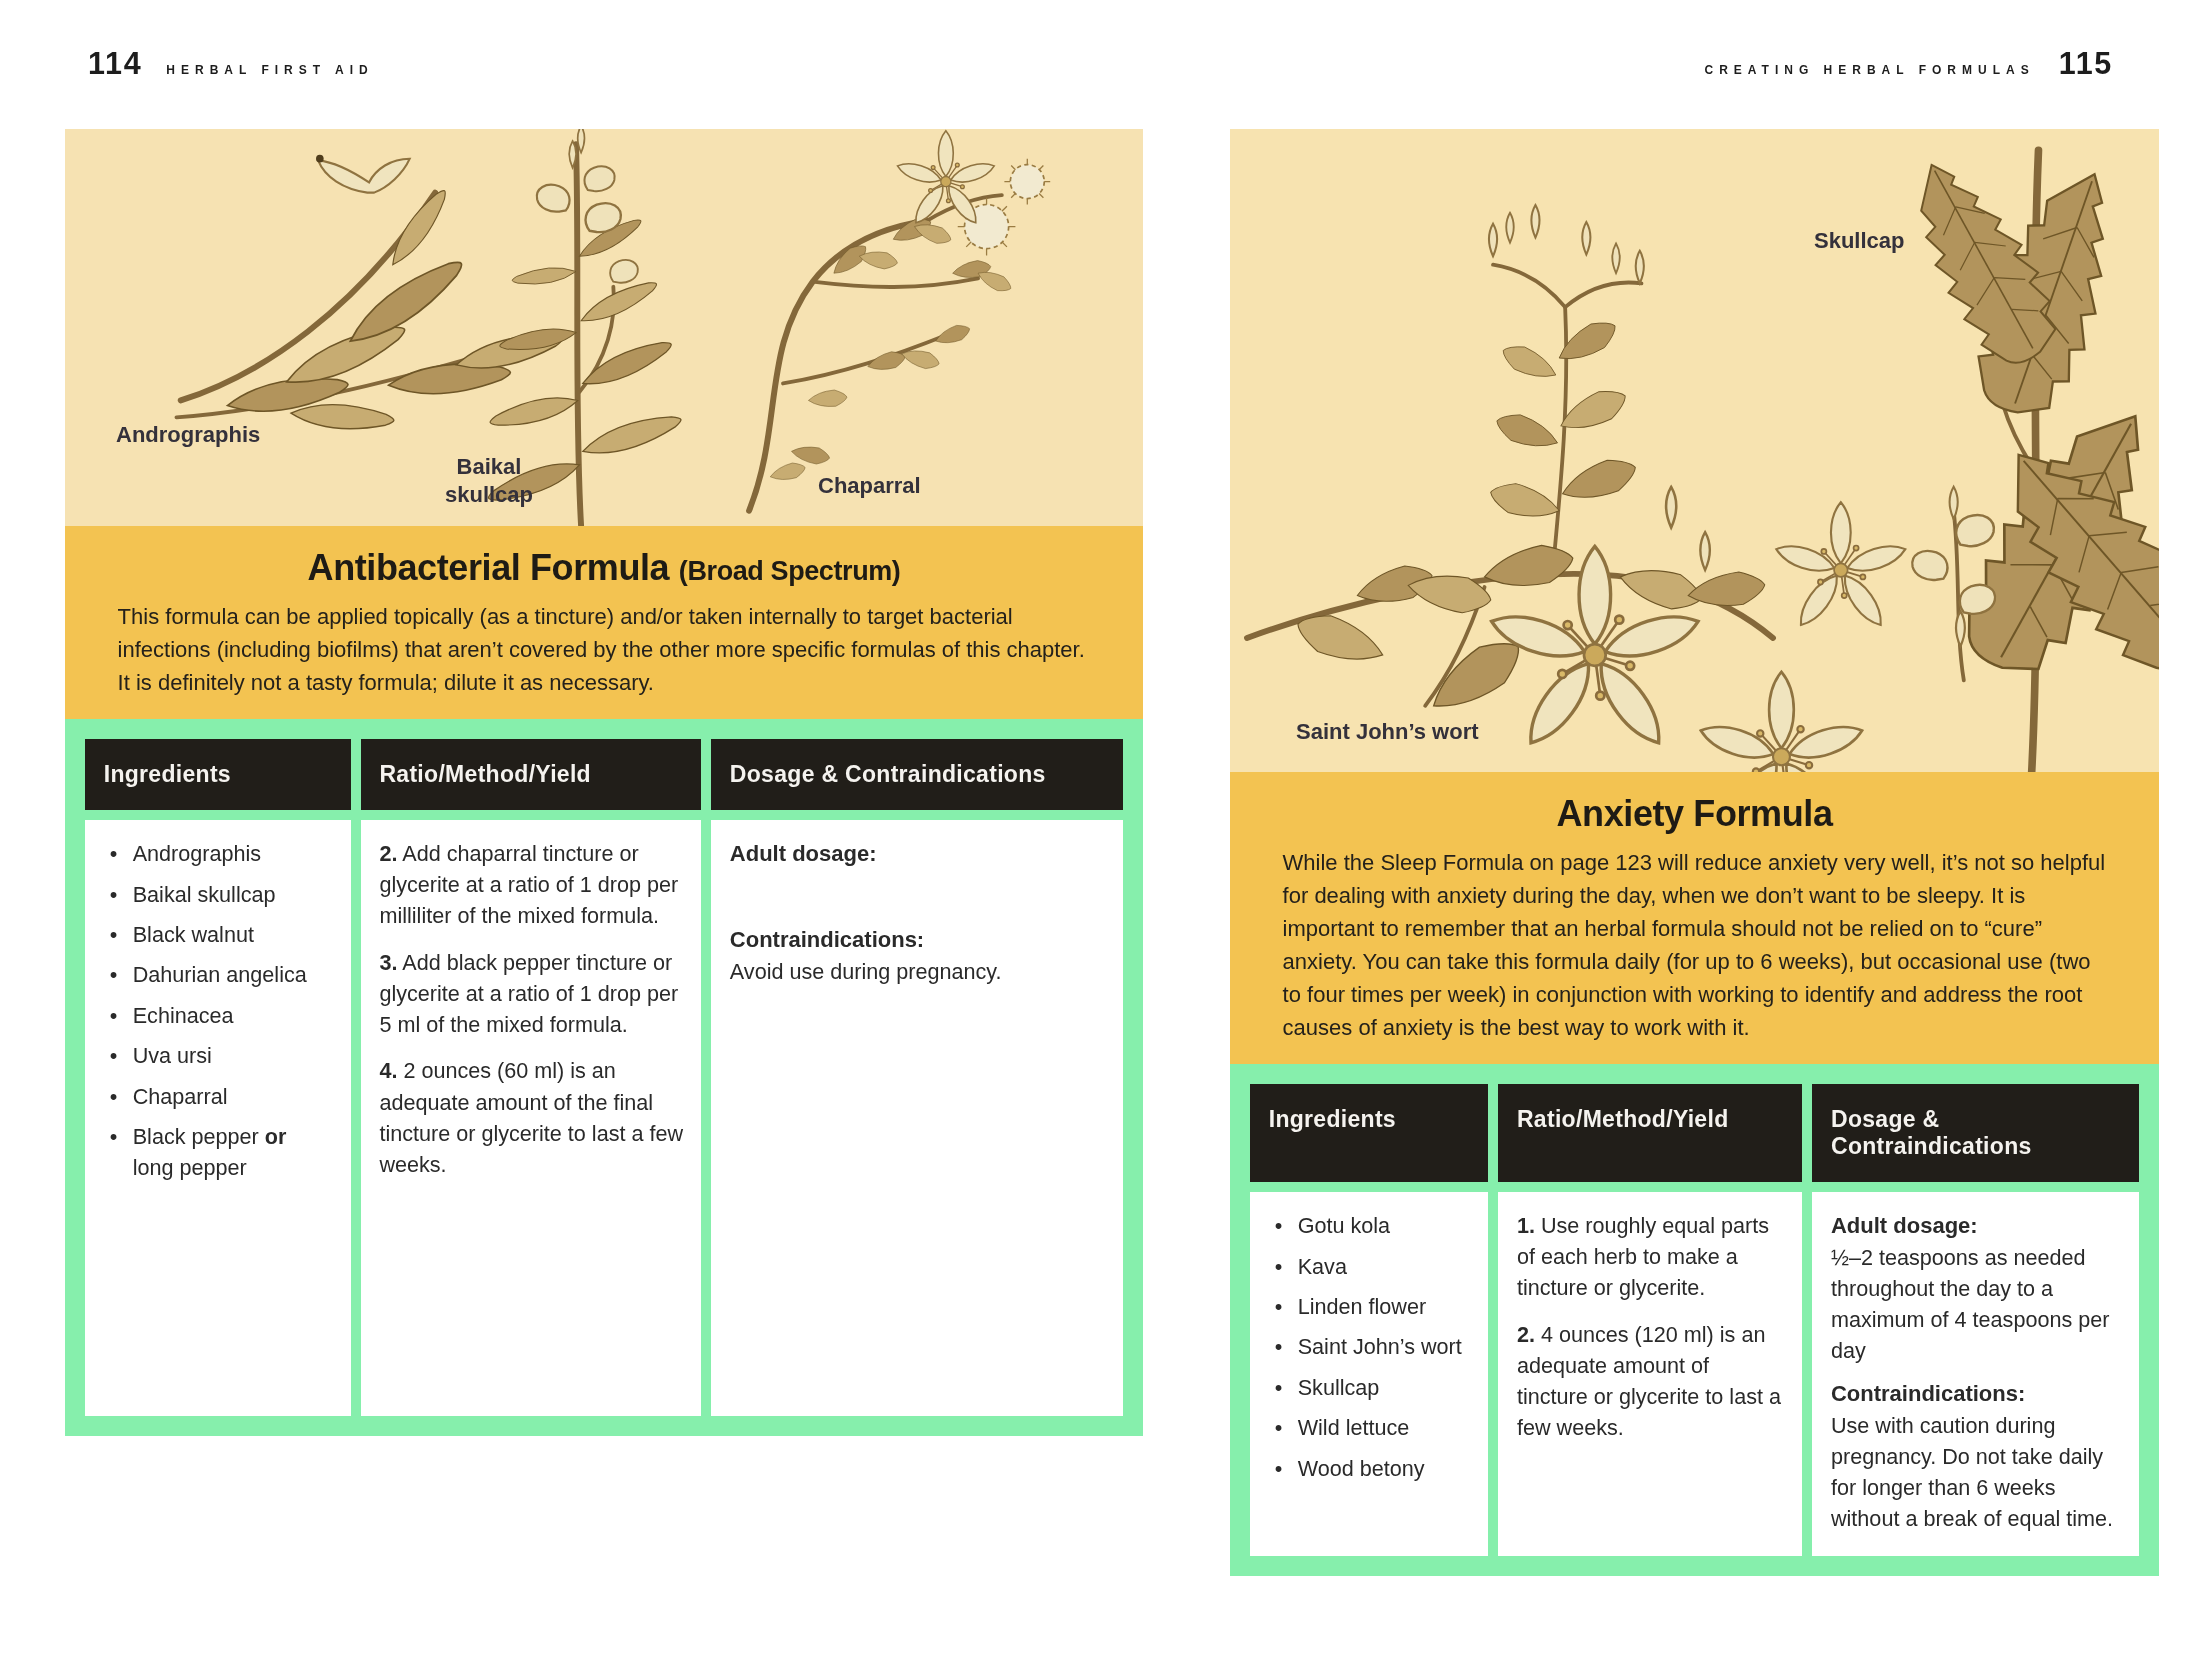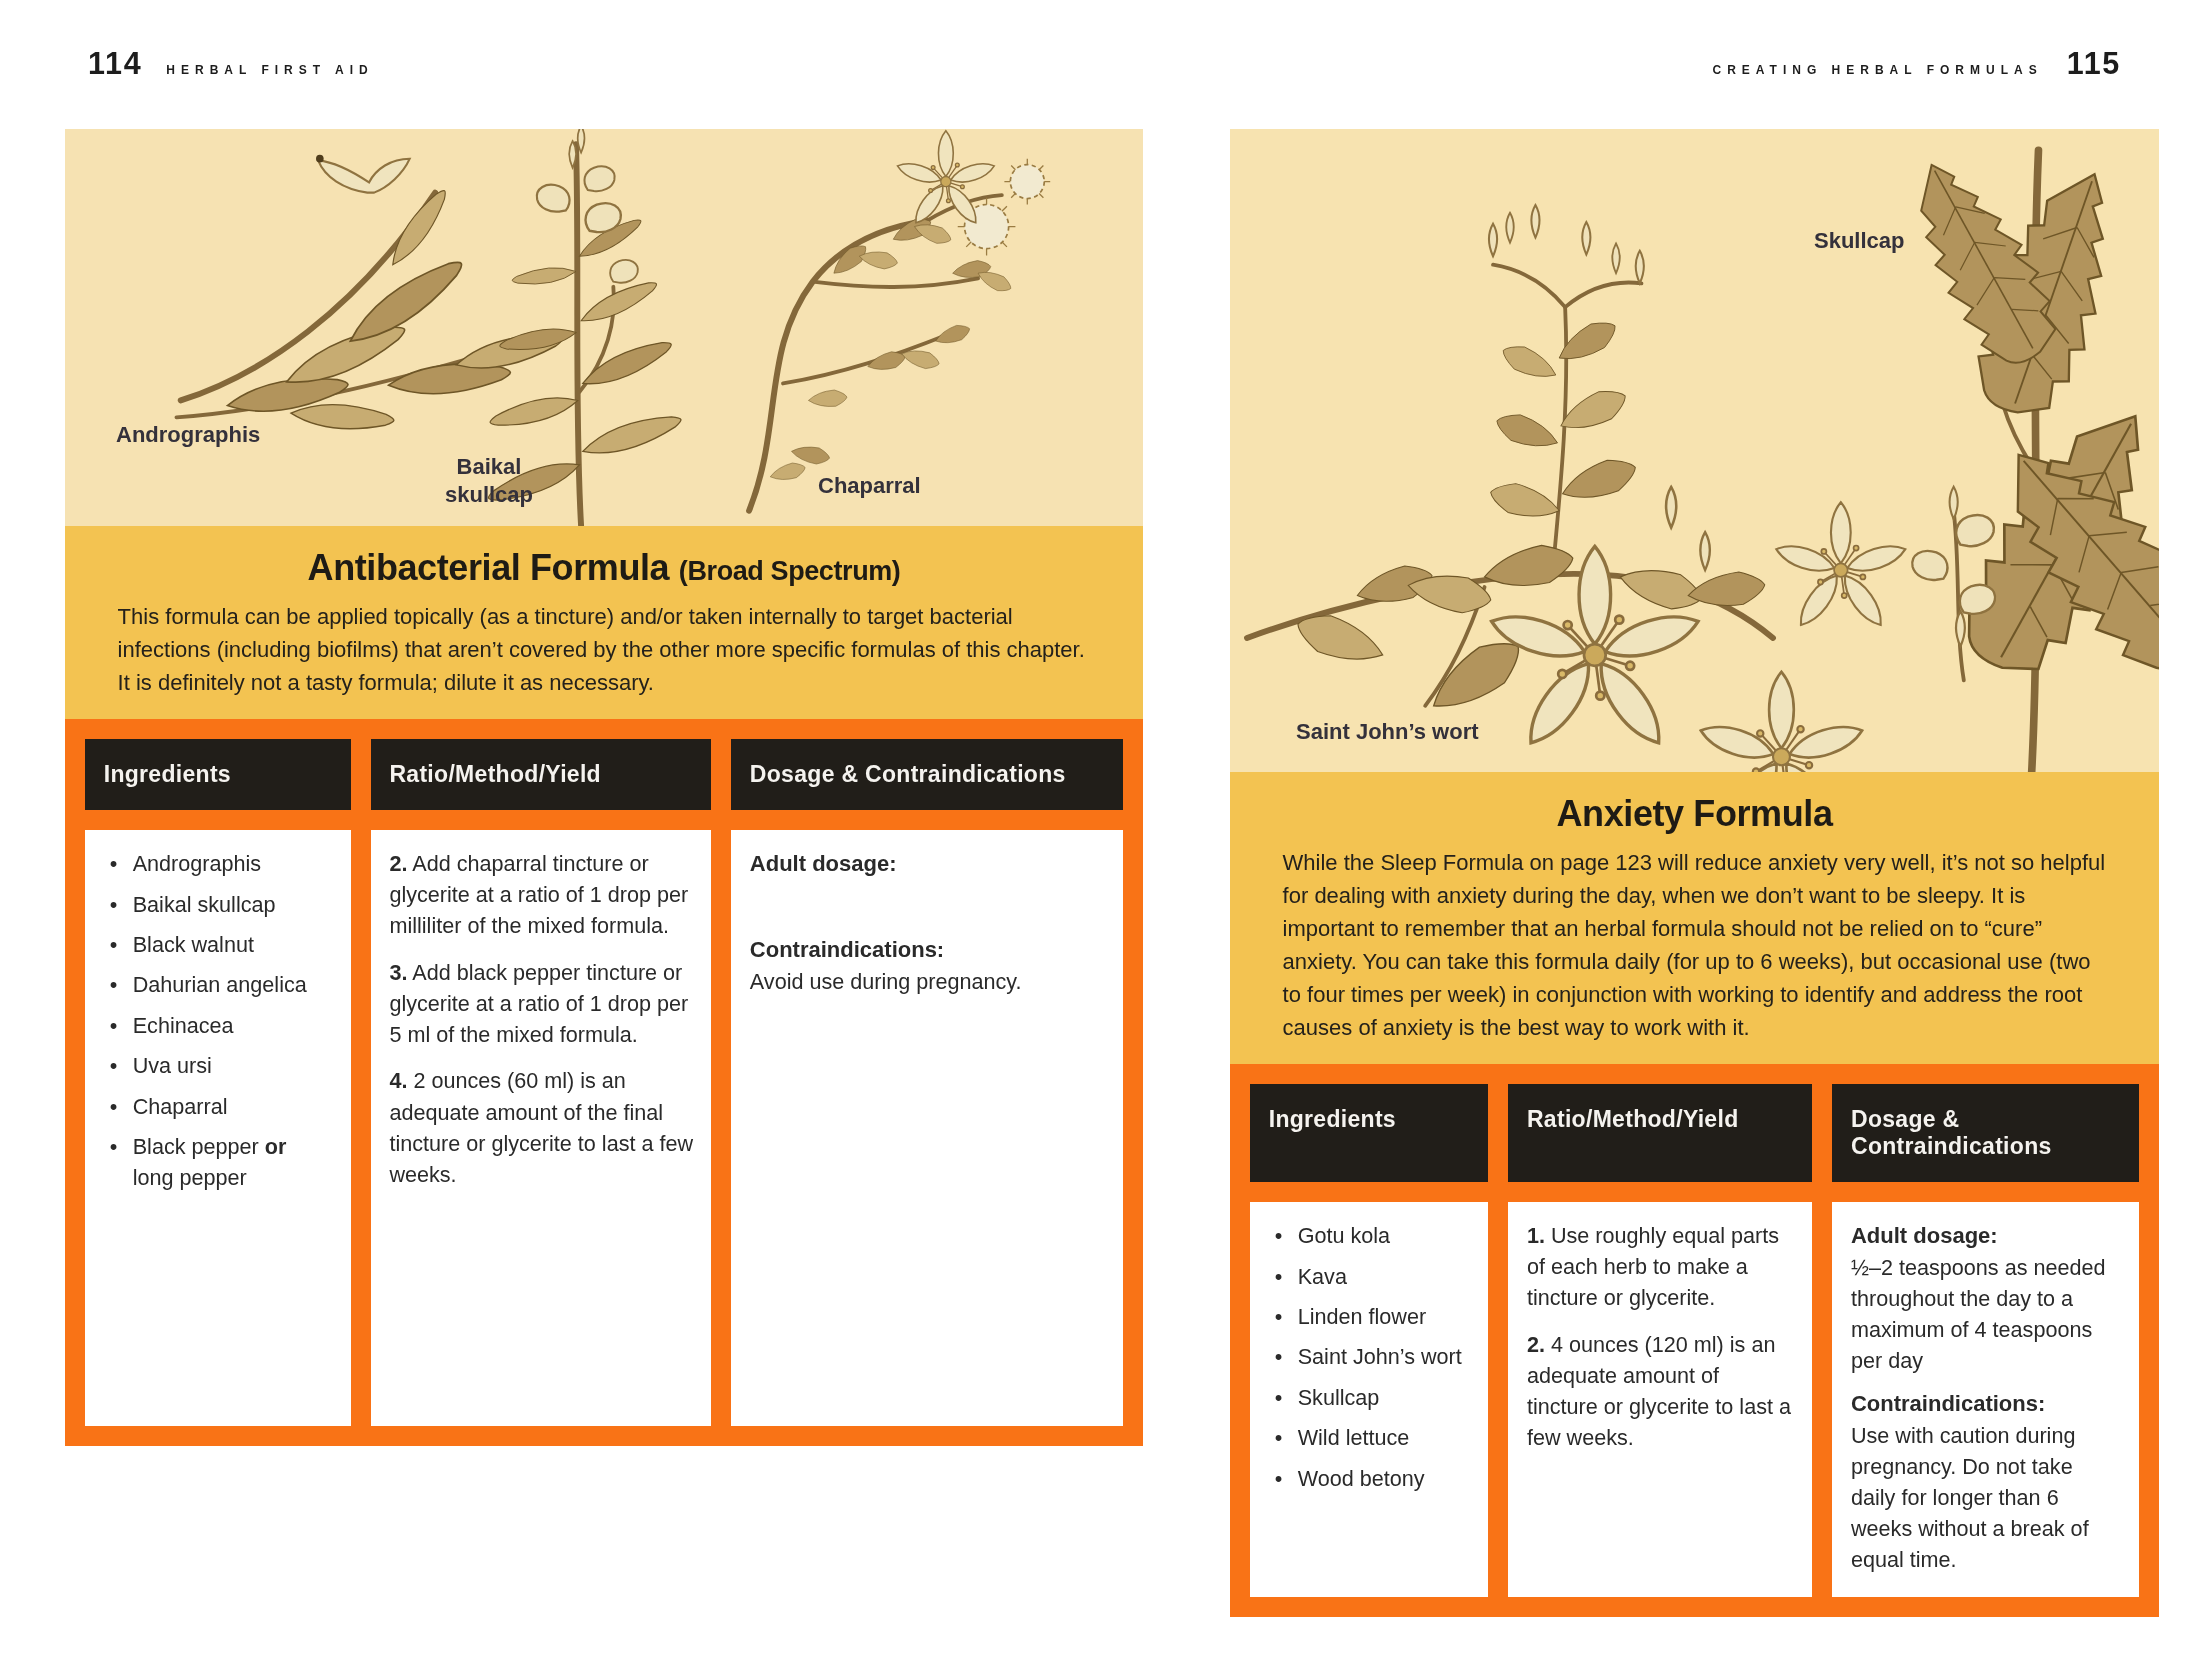--- a/index.html
+++ b/index.html
@@ -4,21 +4,21 @@
 <style>
   html,body{margin:0;padding:0;}
   body{
     width:2205px;height:1656px;position:relative;background:#ffffff;
     font-family:"Liberation Sans", sans-serif;color:#232323;
     -webkit-font-smoothing:antialiased;
   }
   
   .running-head{position:absolute;top:46px;display:flex;align-items:baseline;gap:24px;color:#1d1d1d;}
   .rh-left{left:88px;}
-  .rh-right{right:84px;}
+  .rh-right{right:92px;}
   .rh-num{font-size:30.5px;font-weight:bold;letter-spacing:1.7px;}
   .rh-title{font-size:12px;font-weight:bold;letter-spacing:6px;}
 
   
   .card{position:absolute;top:129px;}
   .card-left{left:65px;width:1078px;}
   .card-right{left:1230px;width:929px;}
 
   .illo{position:relative;background:#F6E2B2;overflow:hidden;}
   .illo-left{height:397px;}
@@ -31,21 +31,21 @@
   .label-skull{left:584px;top:98px;}
   .label-sjw{left:66px;top:589px;}
 
   
   .gold-box{background:#F3C351;padding:22px 39px 20px;}
   .gold-box h2{margin:0 0 12px;text-align:center;font-size:36px;letter-spacing:-0.4px;color:#1e1b15;line-height:1.1;}
   .title-sub{font-size:27px;}
   .desc{margin:0;font-size:22px;line-height:1.5;color:#24211b;padding:0 13.6px;}
 
   
-  .ftable{display:grid;gap:20px;background:#f97316;padding:20px;}
+  .ftable{display:grid;gap:10px;background:#86efac;padding:20px;}
   .ftable-left{grid-template-columns:25.6% 32.8% 1fr;}
   .ftable-right{grid-template-columns:26.8% 34.2% 1fr;}
   .cell{background:#ffffff;}
   .cell.head{background:#211E19;color:#f5f3ef;font-size:23px;font-weight:bold;letter-spacing:0.3px;padding:22px 17px 22px 18.7px;}
   .cell.body{padding:18.7px 17px 22px 18.7px;font-size:21.6px;line-height:1.44;color:#2a2a2a;}
   .ftable-left .cell.body{min-height:556px;}
   .ftable-right .cell.body{min-height:293px;}
 
   ul.ing{list-style:none;margin:0;padding:0;}
   ul.ing li{position:relative;padding-left:29px;margin-bottom:9.3px;}

